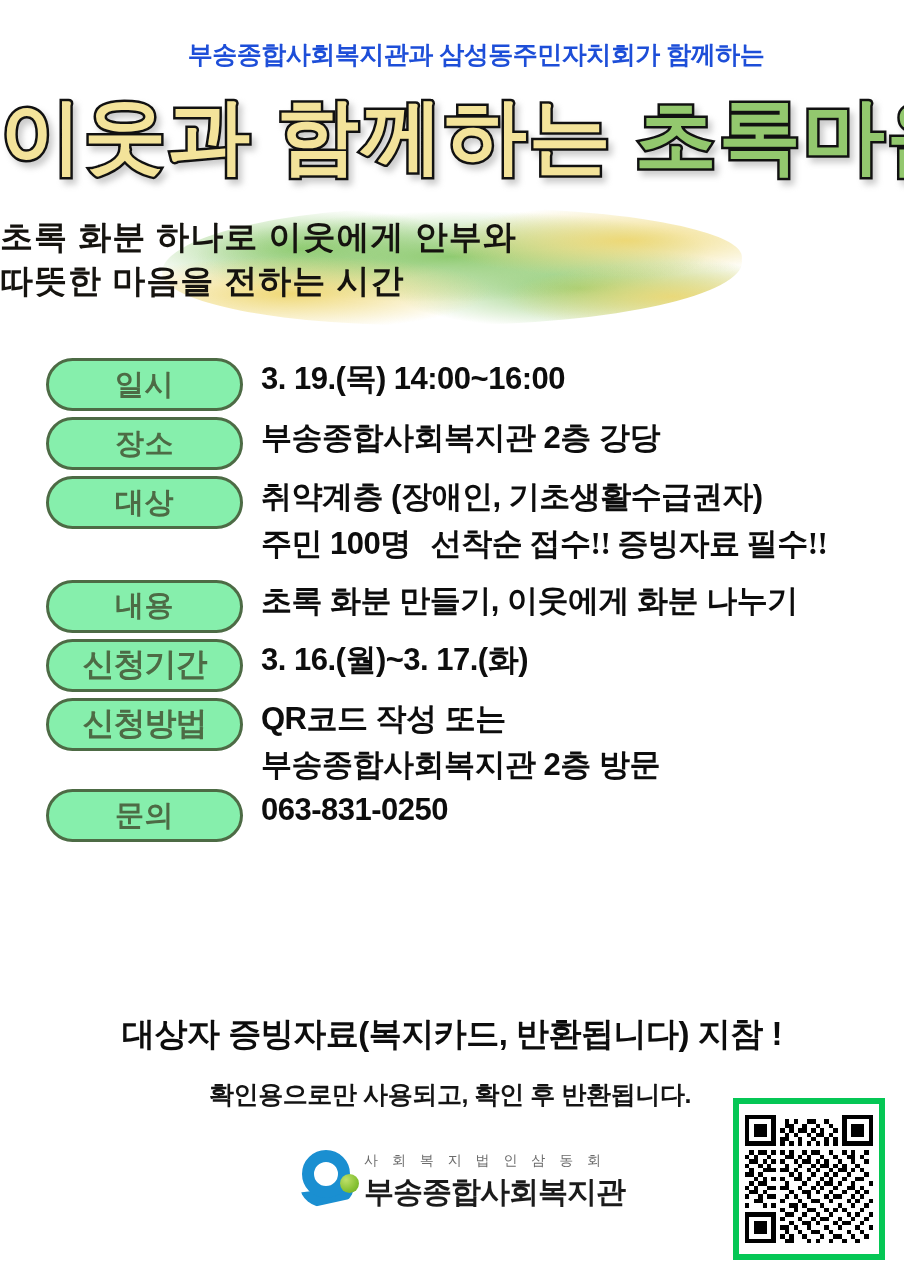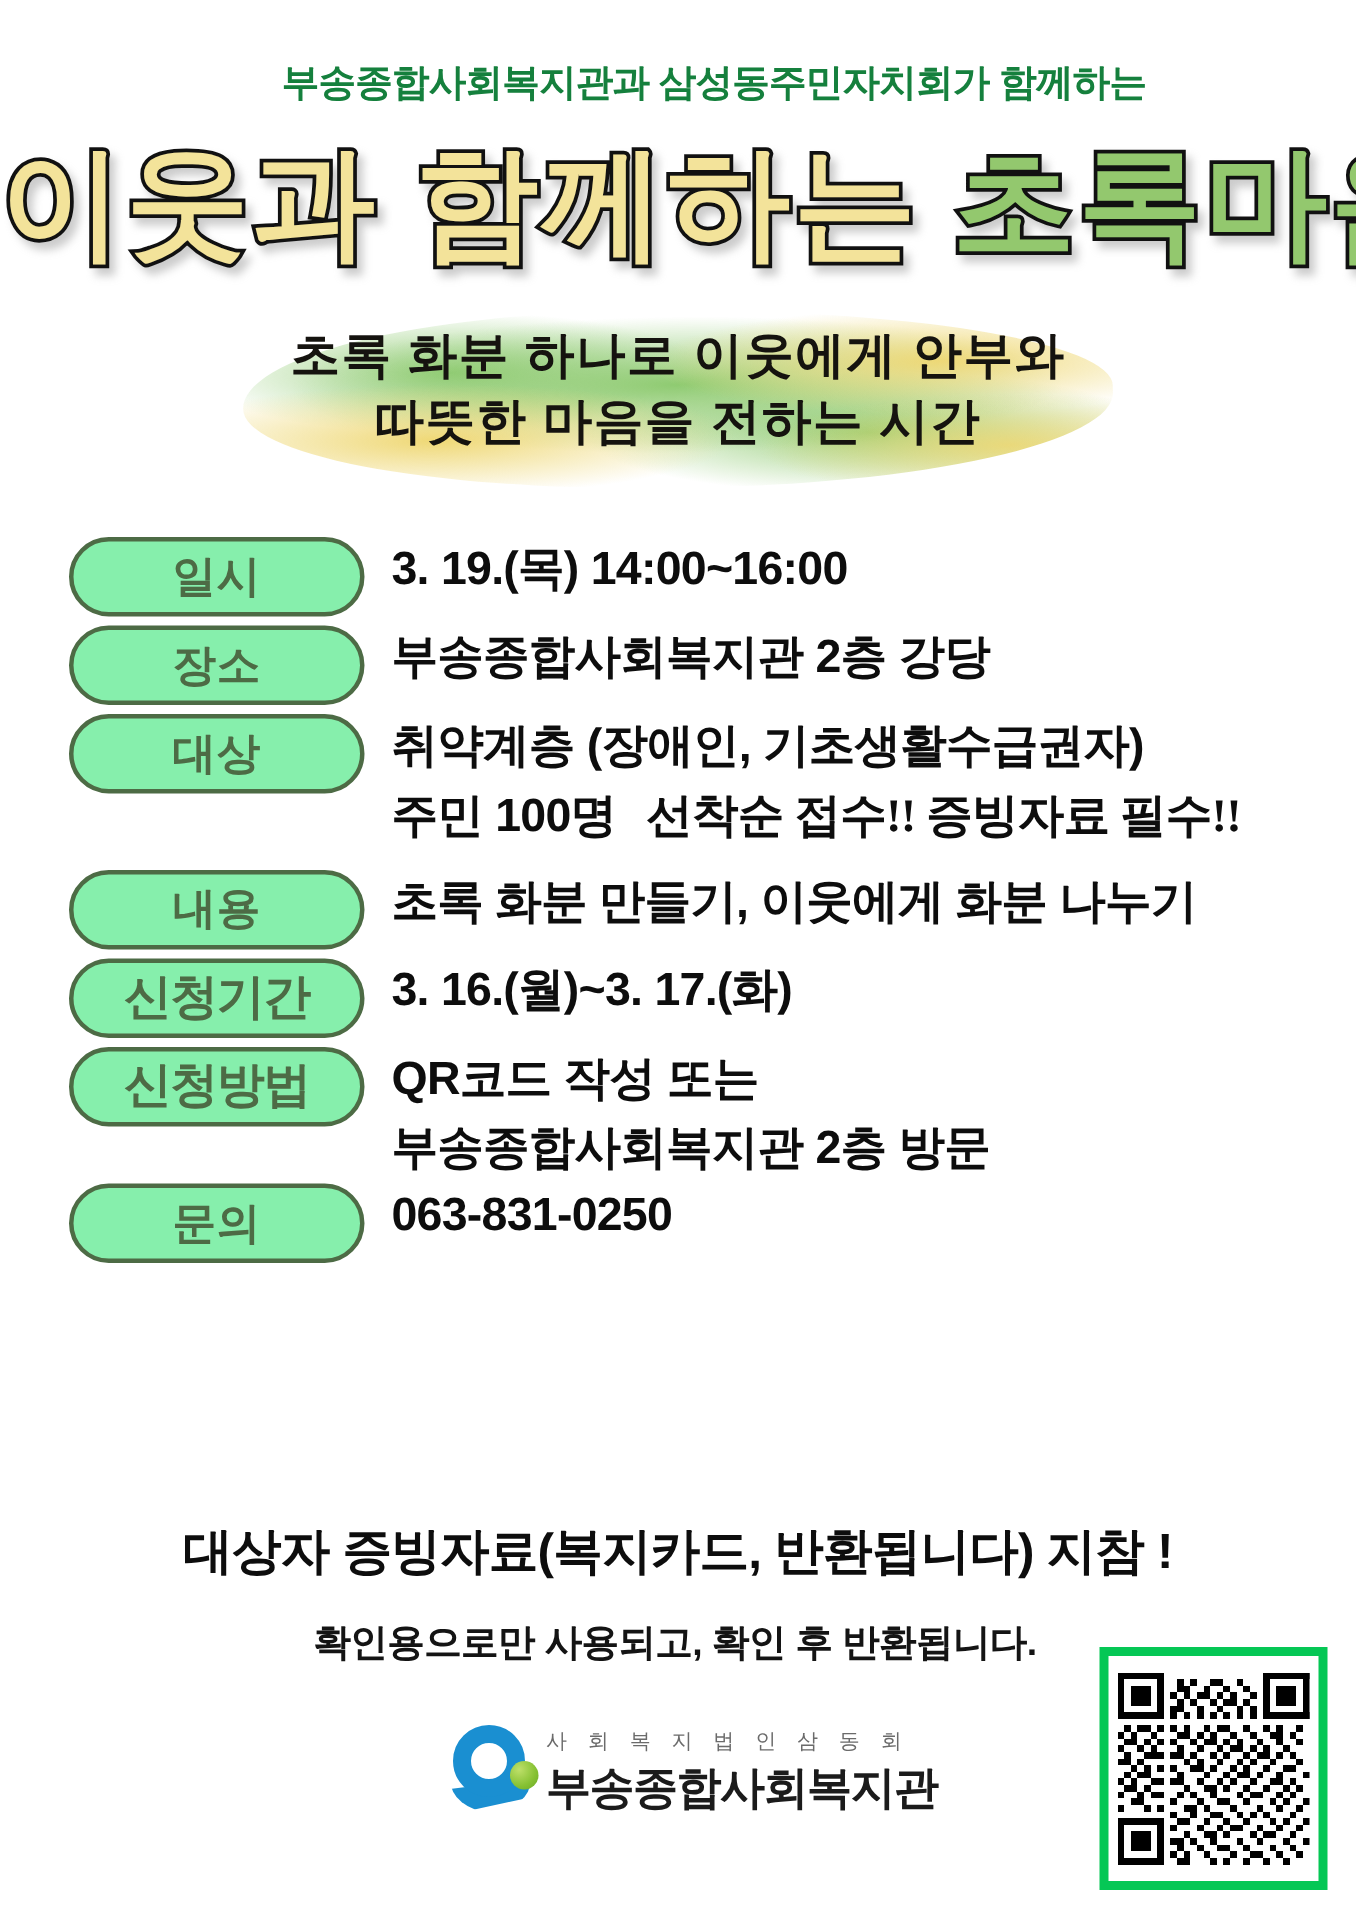--- a/index.html
+++ b/index.html
@@ -15,21 +15,21 @@
     width:904px; height:1280px;
     background:#ffffff;
   }
 
   
   .kicker{
     position:absolute; top:38px; left:0; width:904px;
     text-align:center;
     font-size:25px; font-weight:bold;
     letter-spacing:-0.5px;
-    color:#15803d;
+    color:#1d4ed8;
     padding-left:48px;
   }
 
   
   .title-wrap{
     position:absolute; top:88px; left:0; width:904px;
     text-align:center;
     white-space:nowrap;
   }
   .title-word{
@@ -41,21 +41,20 @@
     -webkit-text-stroke:5px #111111;
     paint-order:stroke fill;
     filter:drop-shadow(4px 5px 3px rgba(120,120,120,0.38));
   }
   .title-yellow{ color:#f3e39a; }
   .title-green { color:#93c86e; margin-left:22px; }
 
   
   .subtitle{
     position:absolute; top:215px; left:0; width:904px;
-    text-align:center;
   }
   .brush{
     position:absolute;
     top:-8px; left:50%;
     transform:translateX(-50%) rotate(-0.6deg);
     width:580px; height:118px;
     background:
       radial-gradient(ellipse 48% 44% at 22% 72%, rgba(238,214,110,0.95) 0%, rgba(238,214,110,0.0) 72%),
       radial-gradient(ellipse 46% 42% at 80% 30%, rgba(238,214,110,0.92) 0%, rgba(238,214,110,0.0) 72%),
       radial-gradient(ellipse 40% 40% at 88% 78%, rgba(238,214,110,0.85) 0%, rgba(238,214,110,0.0) 72%),

